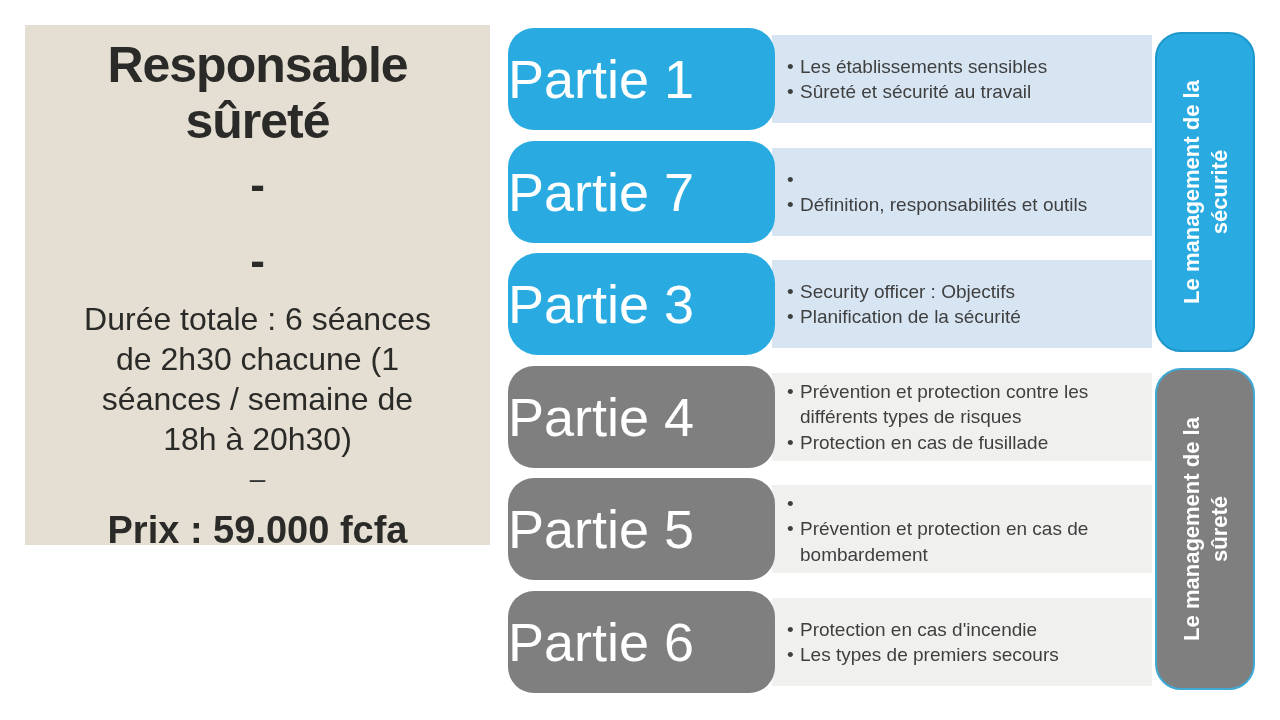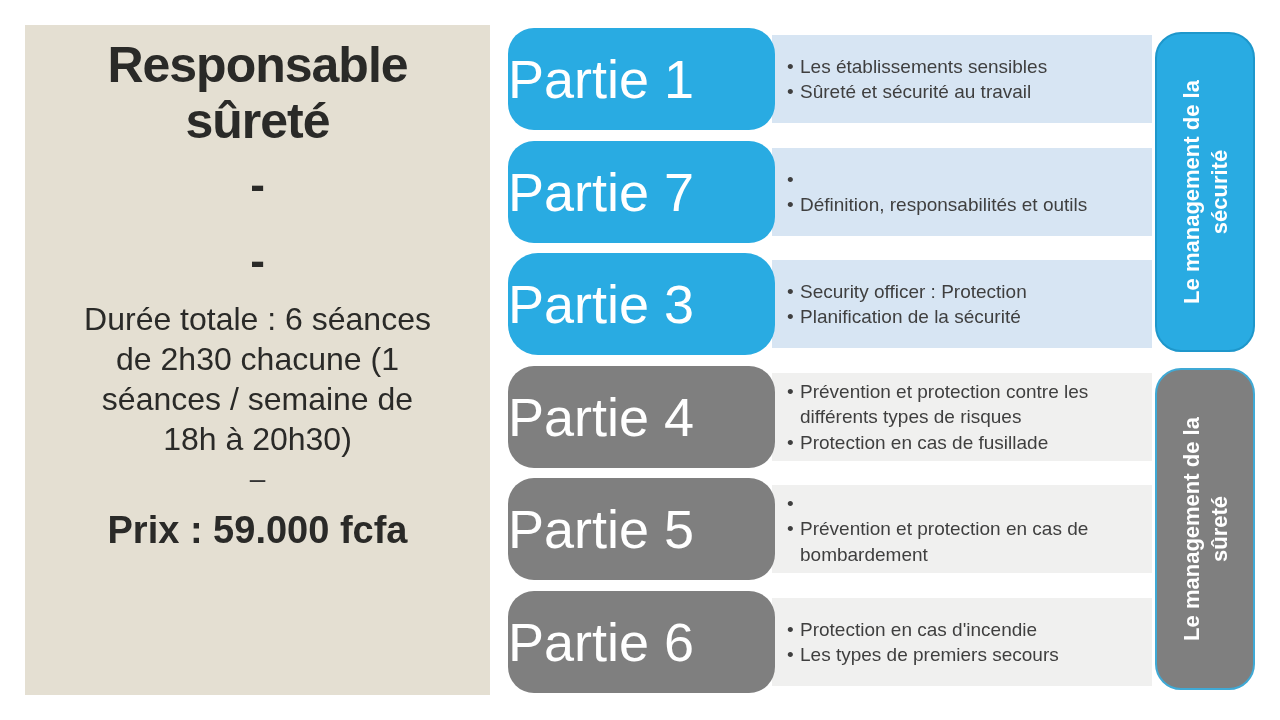--- a/index.html
+++ b/index.html
@@ -17,21 +17,21 @@
   html, body { margin: 0; padding: 0; }
   body {
     width: 1280px; height: 720px;
     background: var(--background);
     font-family: "Liberation Sans", sans-serif;
   }
   .slide { position: relative; width: 1280px; height: 720px; overflow: hidden; background: var(--background); }
 
   
   .left-panel {
-    position: absolute; left: 25px; top: 25px; width: 465px; height: 670px;
+    position: absolute; left: 25px; top: 25px; width: 465px; height: 520px;
     background: var(--panel-bg);
     color: var(--title-text);
     display: flex; flex-direction: column; align-items: center;
     text-align: center;
     padding: 8px 55px;
   }
   .course-title, .course-level {
     font-size: 50px; font-weight: bold; line-height: 1.12; margin: 0; letter-spacing: -1px;
   }
   .course-title { margin-top: 4px; }
@@ -118,21 +118,21 @@
         <span>Définition, responsabilités et outils</span>
       </div>
   </div>
 
   <div class="part-box blue b3">
     <span>Partie 3</span>
   </div>
   <div class="bullet-row blue r3">
     <div class="bullet">
         <span class="dot">•</span>
-        <span>Security officer : Protection</span>
+        <span>Security officer : Objectifs</span>
       </div>
     <div class="bullet">
         <span class="dot">•</span>
         <span>Planification de la sécurité</span>
       </div>
   </div>
 
   <div class="part-box gray b4">
     <span>Partie 4</span>
   </div>

